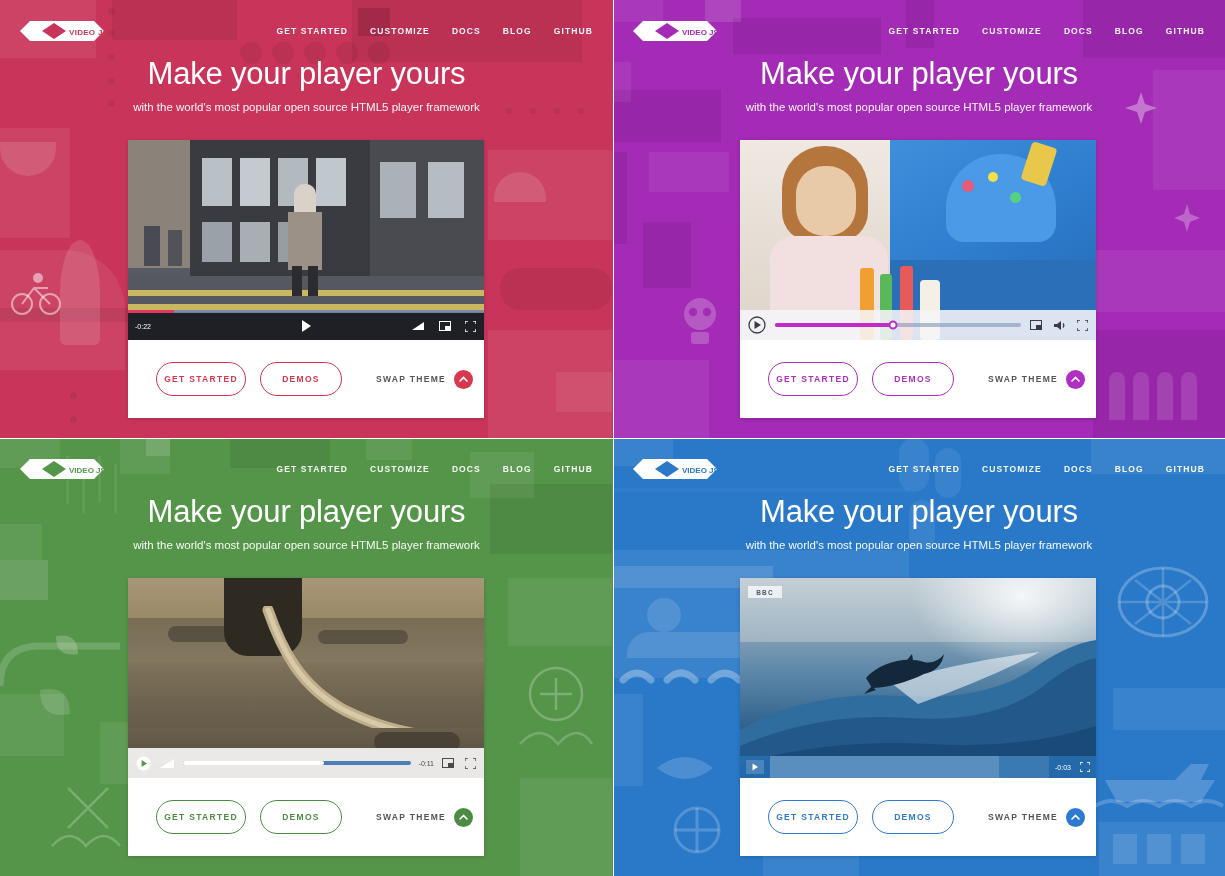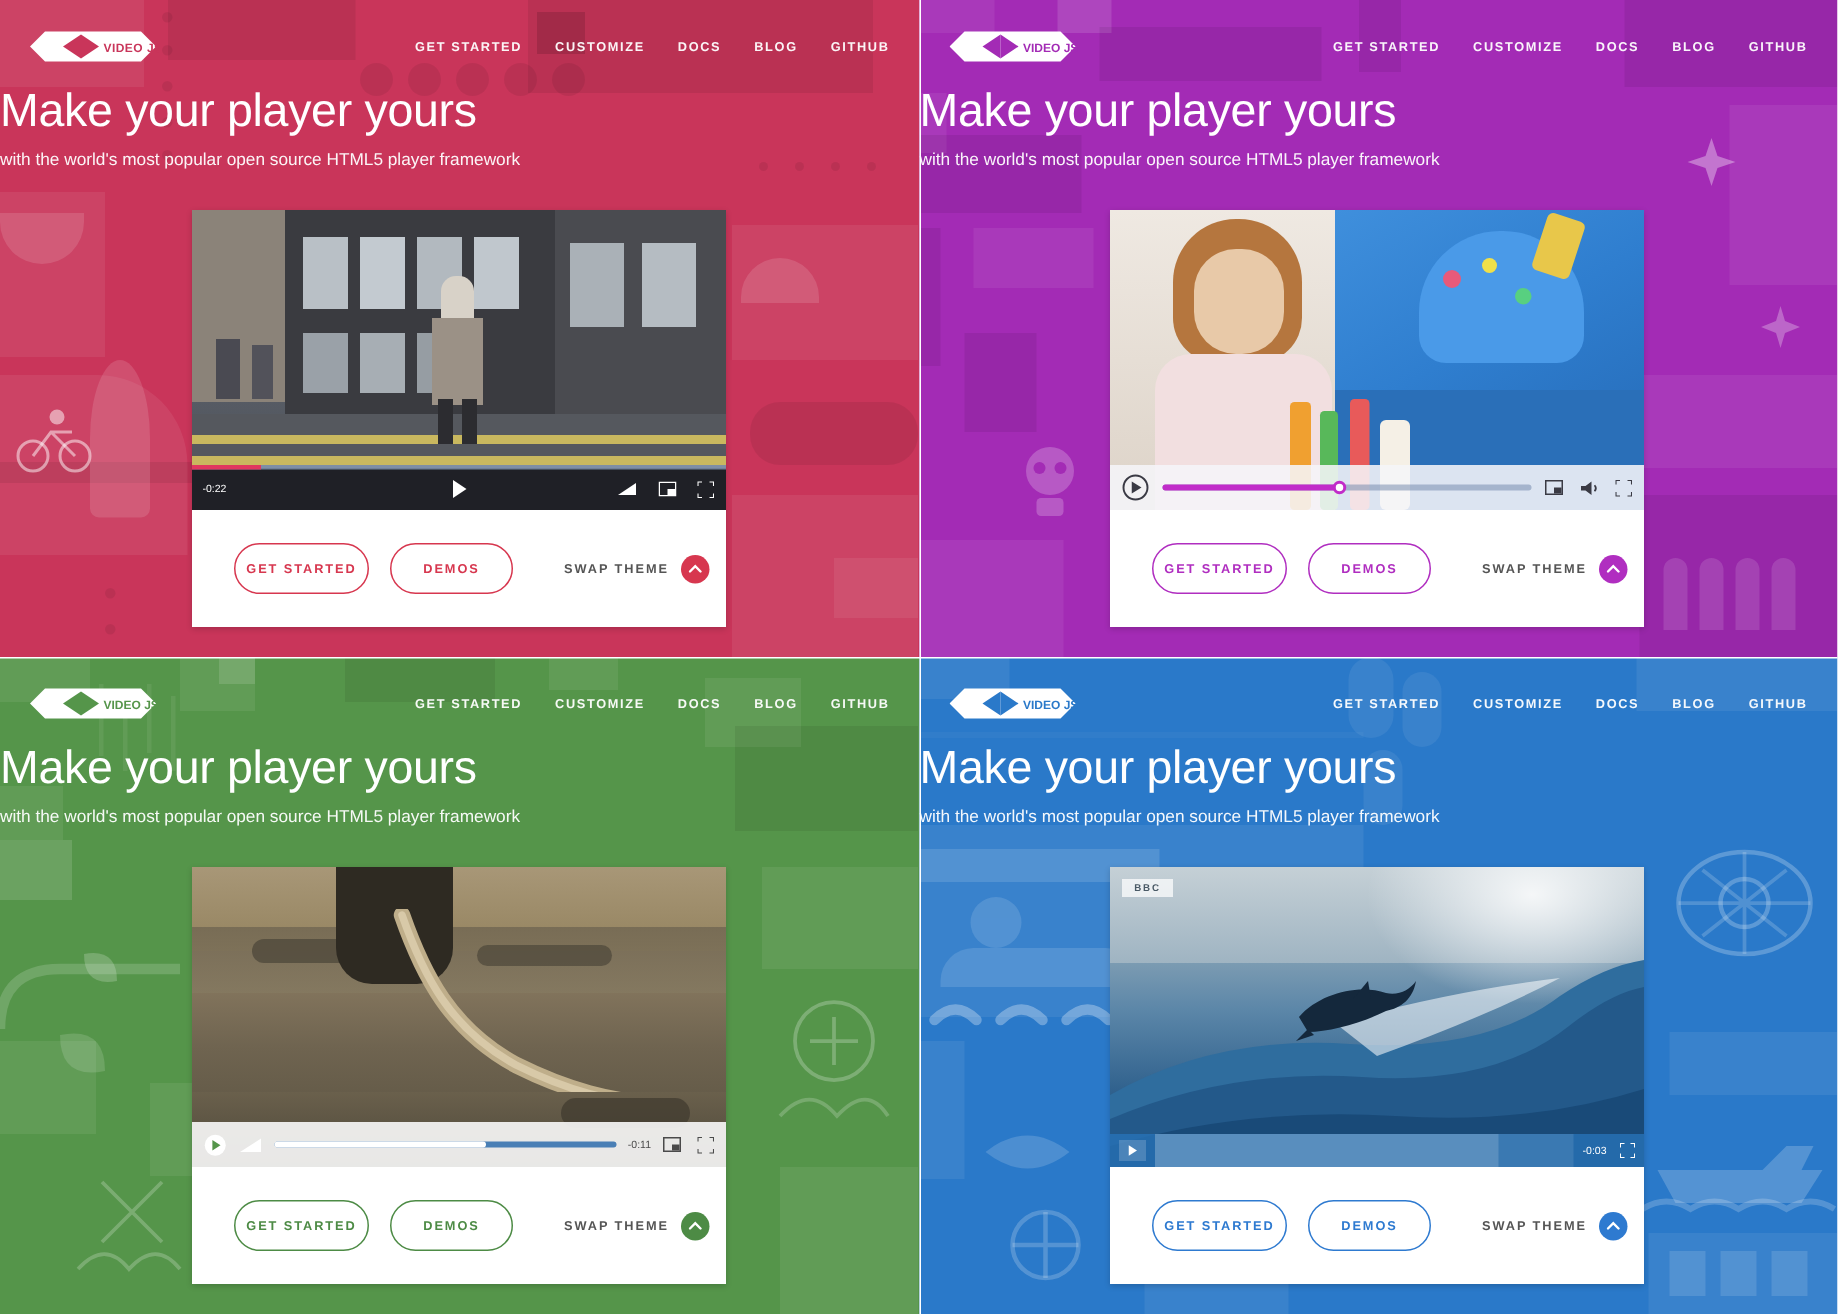--- a/index.html
+++ b/index.html
@@ -28,21 +28,21 @@
   .nav { position:absolute; top:0; left:0; right:0; height:62px;
          display:flex; align-items:center; justify-content:space-between;
          padding:0 20px; z-index:6; }
   .logo { display:flex; align-items:center; height:26px; }
   .logo svg { display:block; }
   .navlinks { display:flex; align-items:center; gap:22px; }
   .navlinks a { color:#fff; text-decoration:none; font-size:8.5px;
                 letter-spacing:1.1px; font-weight:700; opacity:.95; }
 
   
-  .hero { position:absolute; left:0; right:0; top:55px; z-index:5; }
+  .hero { position:absolute; left:0; right:0; top:55px; text-align:center; z-index:5; }
   .hero h1 { color:#fff; font-weight:300; font-size:31px; letter-spacing:-0.2px;
              line-height:1.25; }
   .hero p  { color:#fff; font-size:11.5px; margin-top:7px; opacity:.95; font-weight:400; }
 
   
   .card { position:absolute; left:128px; top:140px; width:356px; height:278px;
           background:#fff; z-index:5; box-shadow:0 1px 4px rgba(0,0,0,.18); }
   .panel.right .card { left:127px; }
 
   .video { position:relative; width:100%; height:200px; overflow:hidden;

